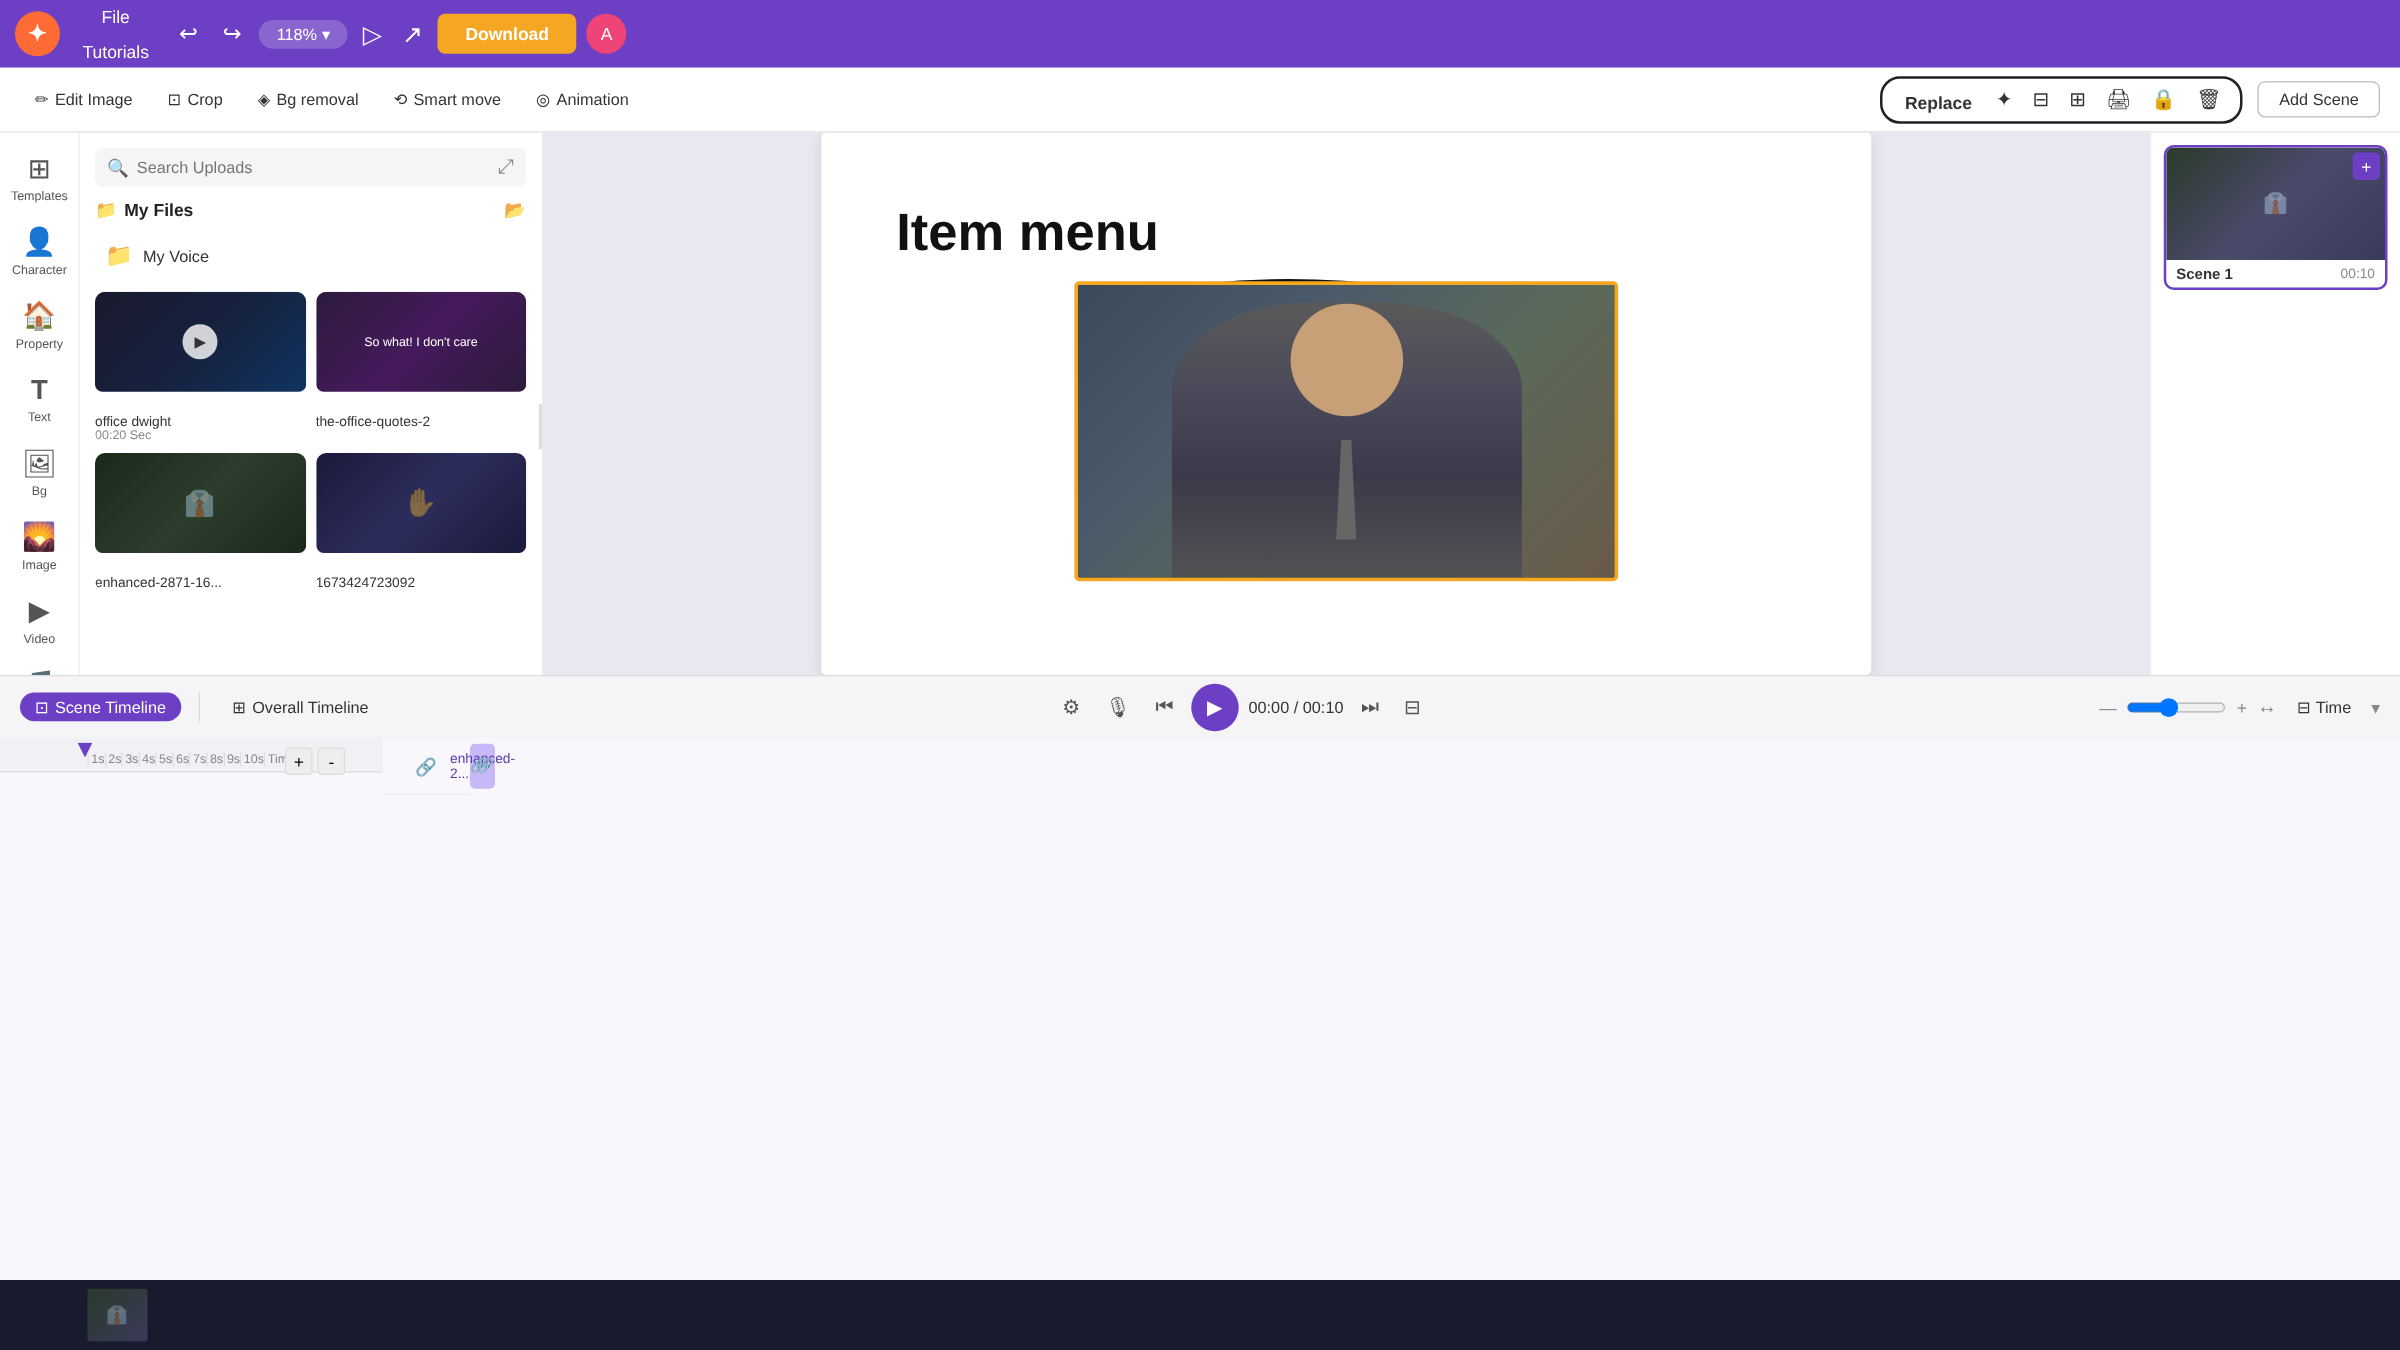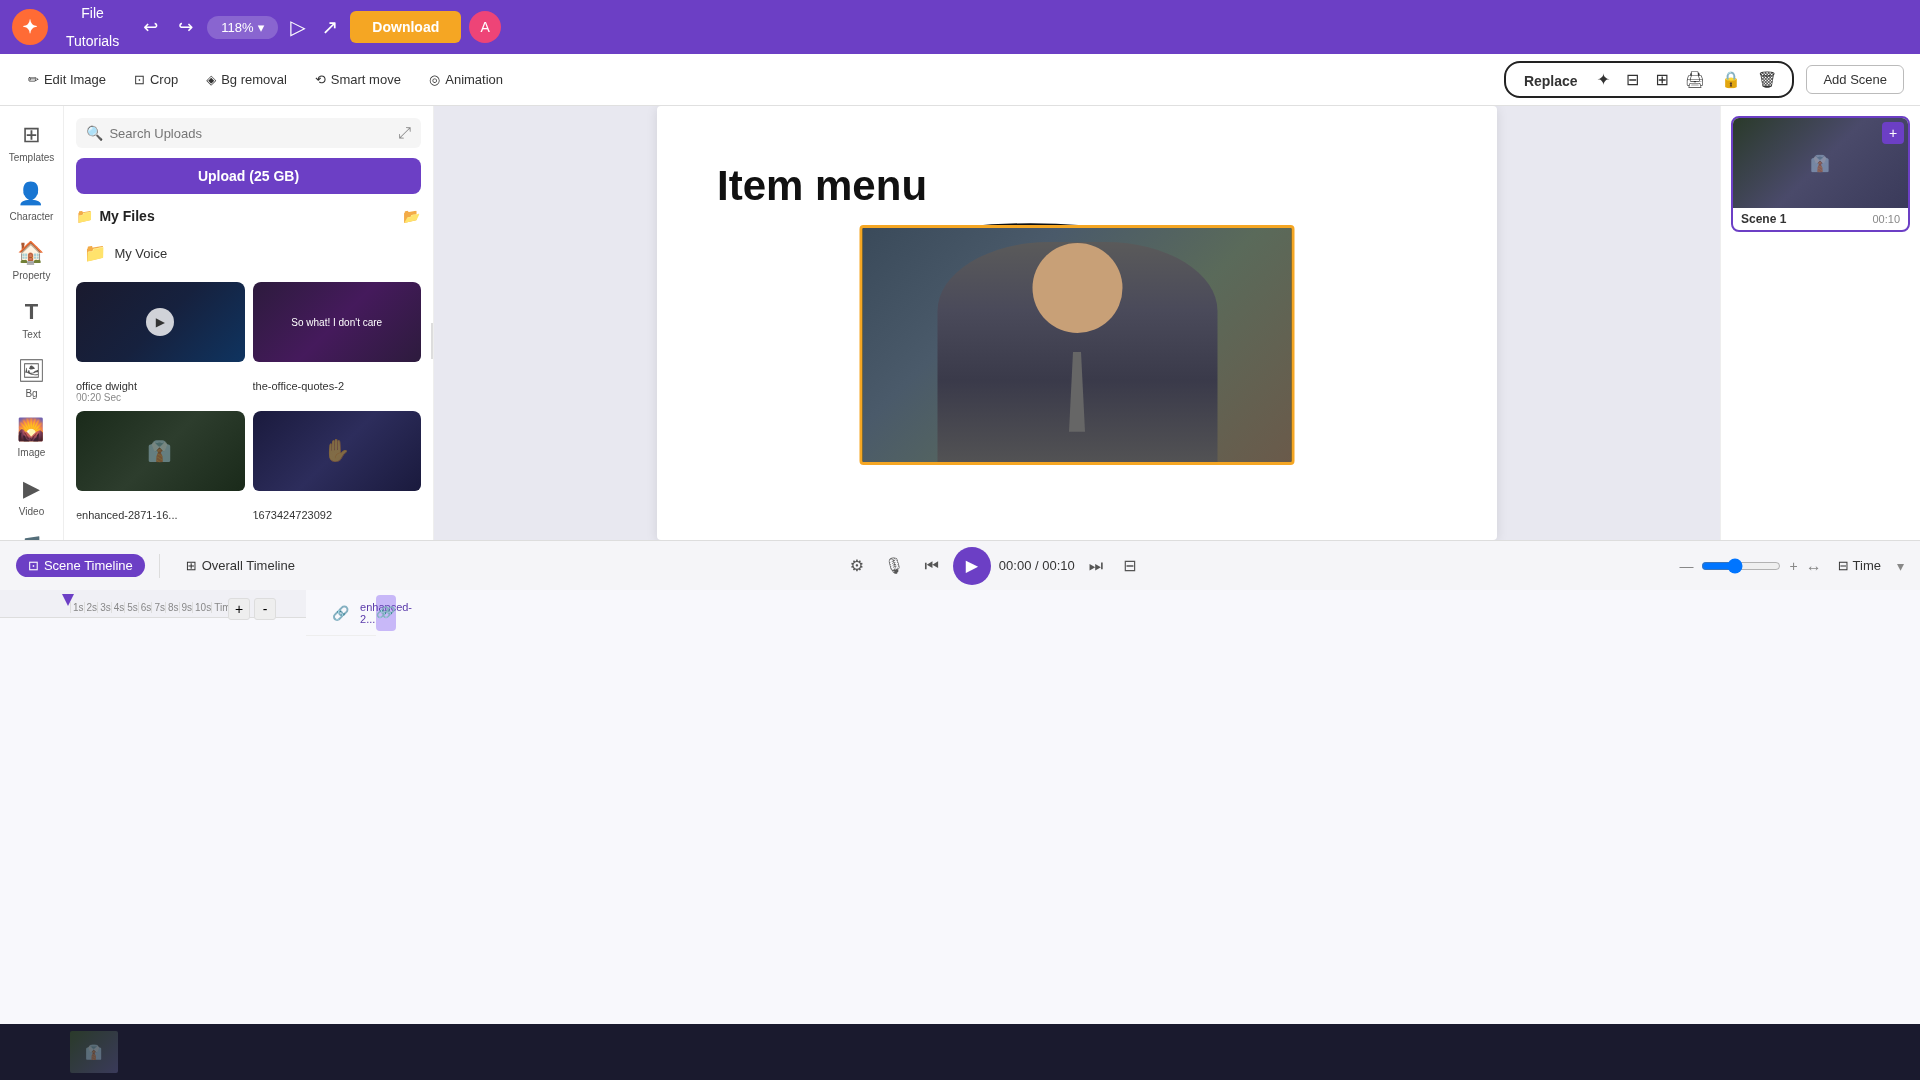--- a/index.html
+++ b/index.html
@@ -531,21 +531,20 @@
 
   </div>
 
   <div class="left-panel" style="position:relative;">
     <div class="search-bar">
       <span class="search-bar-icon">🔍</span>
       <input type="text" placeholder="Search Uploads" style="">
       <span class="expand-icon">⤢</span>
     </div>
 
-    <button class="upload-btn">Upload (25 GB)</button>
 
     <div class="section-title">
       <span>📁</span>
       <span>My Files</span>
       <span class="section-folder-icon">📂</span>
     </div>
 
     <div class="voice-item">
       <span class="voice-folder-icon">📁</span>
       <span class="voice-label">My Voice</span>

